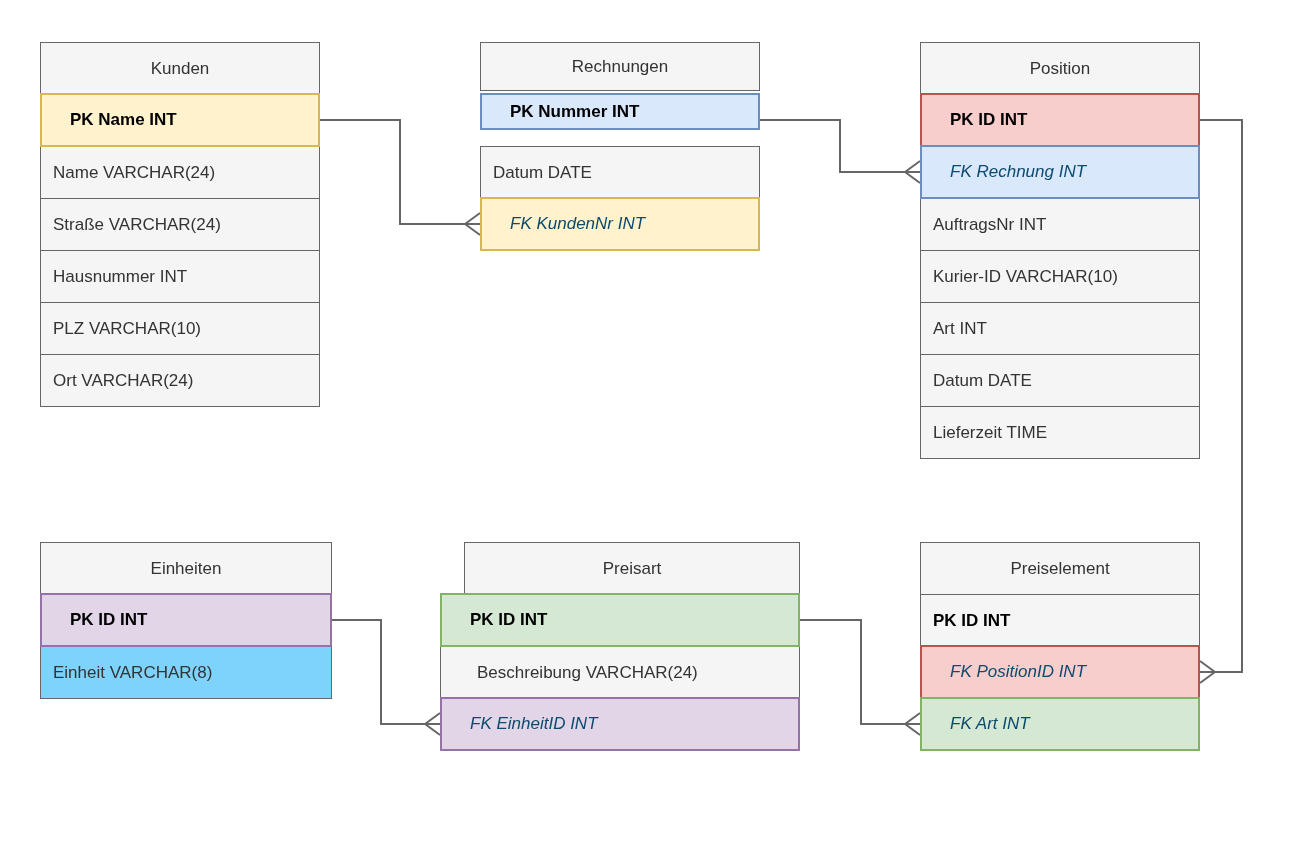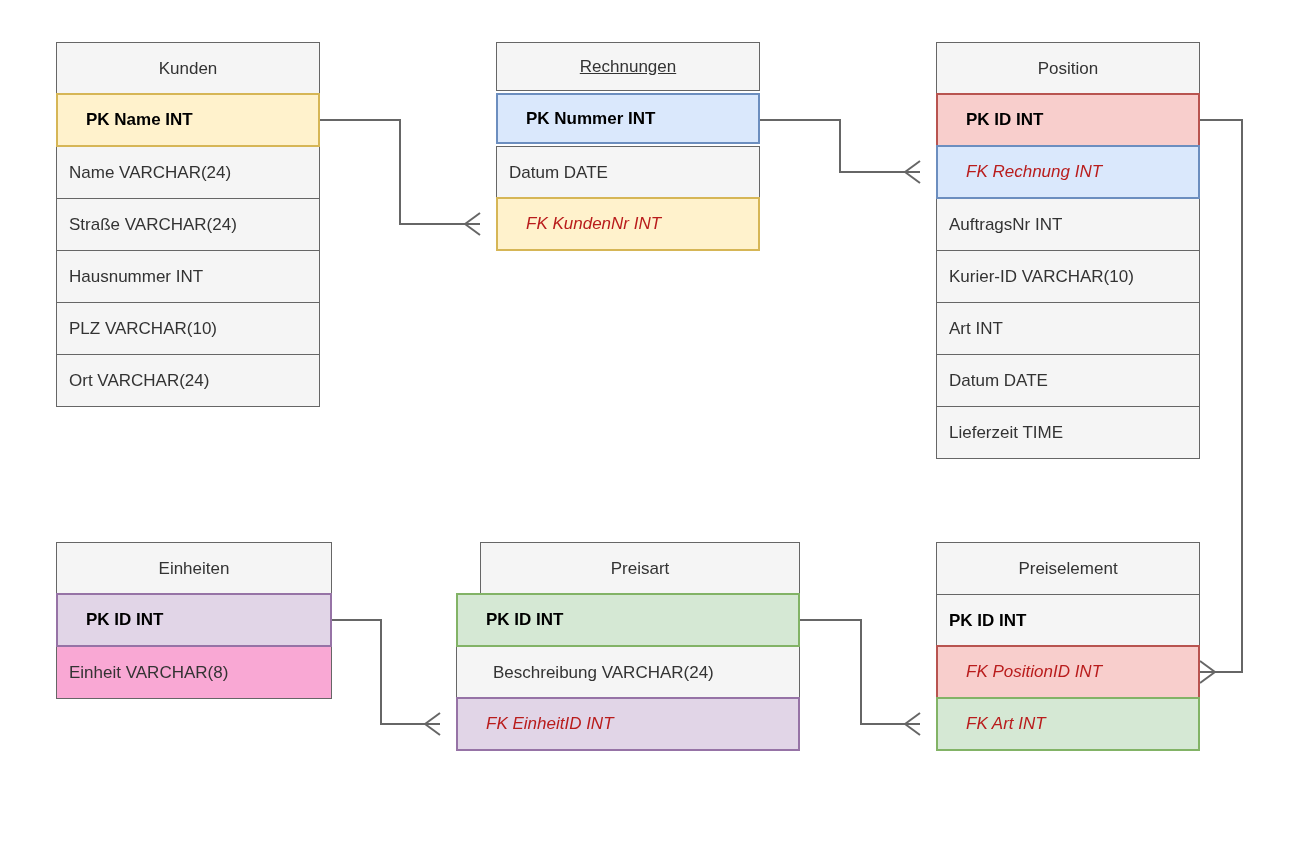--- a/index.html
+++ b/index.html
@@ -21,21 +21,21 @@
     top: 0;
     width: 1298px;
     height: 848px;
     pointer-events: none;
   }
   .entity {
     position: absolute;
   }
   .row {
     position: absolute;
-    left: 16px;
+    left: 0;
     right: 0;
     box-sizing: border-box;
     display: flex;
     align-items: center;
     padding: 0 12px;
     font-size: 17px;
     background: #f5f5f5;
     border: 1px solid #666666;
     color: #333333;
     white-space: nowrap;
@@ -50,21 +50,21 @@
     border-width: 2px;
     z-index: 2;
     padding-left: 28px;
   }
   .row.pk span {
     font-weight: bold;
     color: #000000;
   }
   .row.fk span {
     font-style: italic;
-    color: #b91c1c;
+    color: #0c4a6e;
   }
   .connector {
     fill: none;
     stroke-width: 2;
   }
 </style>
 </head>
 <body>
 
 <div id="canvas">
@@ -112,24 +112,24 @@
         <span>Hausnummer INT</span>
       </div>
       <div class="row attr" style="top: 260px; height: 53px; background: rgb(245, 245, 245); border-color: rgb(102, 102, 102);">
         <span>PLZ VARCHAR(10)</span>
       </div>
       <div class="row attr" style="top: 312px; height: 53px; background: rgb(245, 245, 245); border-color: rgb(102, 102, 102);">
         <span>Ort VARCHAR(24)</span>
       </div>
     </div>
     <div class="entity" style="left: 480px; top: 42px; width: 280px; height: 209px;">
-      <div class="row header" style="top: 0px; height: 49px; text-decoration: underline;">
+      <div class="row header" style="top: 0px; height: 49px;">
         <span>Rechnungen</span>
       </div>
-      <div class="row pk colored" style="top: 51px; height: 51px; background: rgb(218, 232, 252); border-color: rgb(108, 142, 191);">
+      <div class="row pk colored" style="top: 51px; height: 37px; background: rgb(218, 232, 252); border-color: rgb(108, 142, 191);">
         <span>PK Nummer INT</span>
       </div>
       <div class="row attr" style="top: 104px; height: 53px; background: rgb(245, 245, 245); border-color: rgb(102, 102, 102);">
         <span>Datum DATE</span>
       </div>
       <div class="row fk colored" style="top: 155px; height: 54px; background: rgb(255, 242, 204); border-color: rgb(214, 182, 86);">
         <span>FK KundenNr INT</span>
       </div>
     </div>
     <div class="entity" style="left: 920px; top: 42px; width: 280px; height: 417px;">
@@ -158,21 +158,21 @@
         <span>Lieferzeit TIME</span>
       </div>
     </div>
     <div class="entity" style="left: 40px; top: 542px; width: 292px; height: 157px;">
       <div class="row header" style="top: 0px; height: 53px;">
         <span>Einheiten</span>
       </div>
       <div class="row pk colored" style="top: 51px; height: 54px; background: rgb(225, 213, 231); border-color: rgb(150, 115, 166);">
         <span>PK ID INT</span>
       </div>
-      <div class="row attr" style="top: 104px; height: 53px; background: #f9a8d4; border-color: rgb(102, 102, 102);">
+      <div class="row attr" style="top: 104px; height: 53px; background: #7dd3fc; border-color: rgb(102, 102, 102);">
         <span>Einheit VARCHAR(8)</span>
       </div>
     </div>
     <div class="entity" style="left: 440px; top: 542px; width: 360px; height: 209px;">
       <div class="row header" style="top: 0px; height: 53px; margin-left: 24px;">
         <span>Preisart</span>
       </div>
       <div class="row pk colored" style="top: 51px; height: 54px; background: rgb(213, 232, 212); border-color: rgb(130, 179, 102);">
         <span>PK ID INT</span>
       </div>

